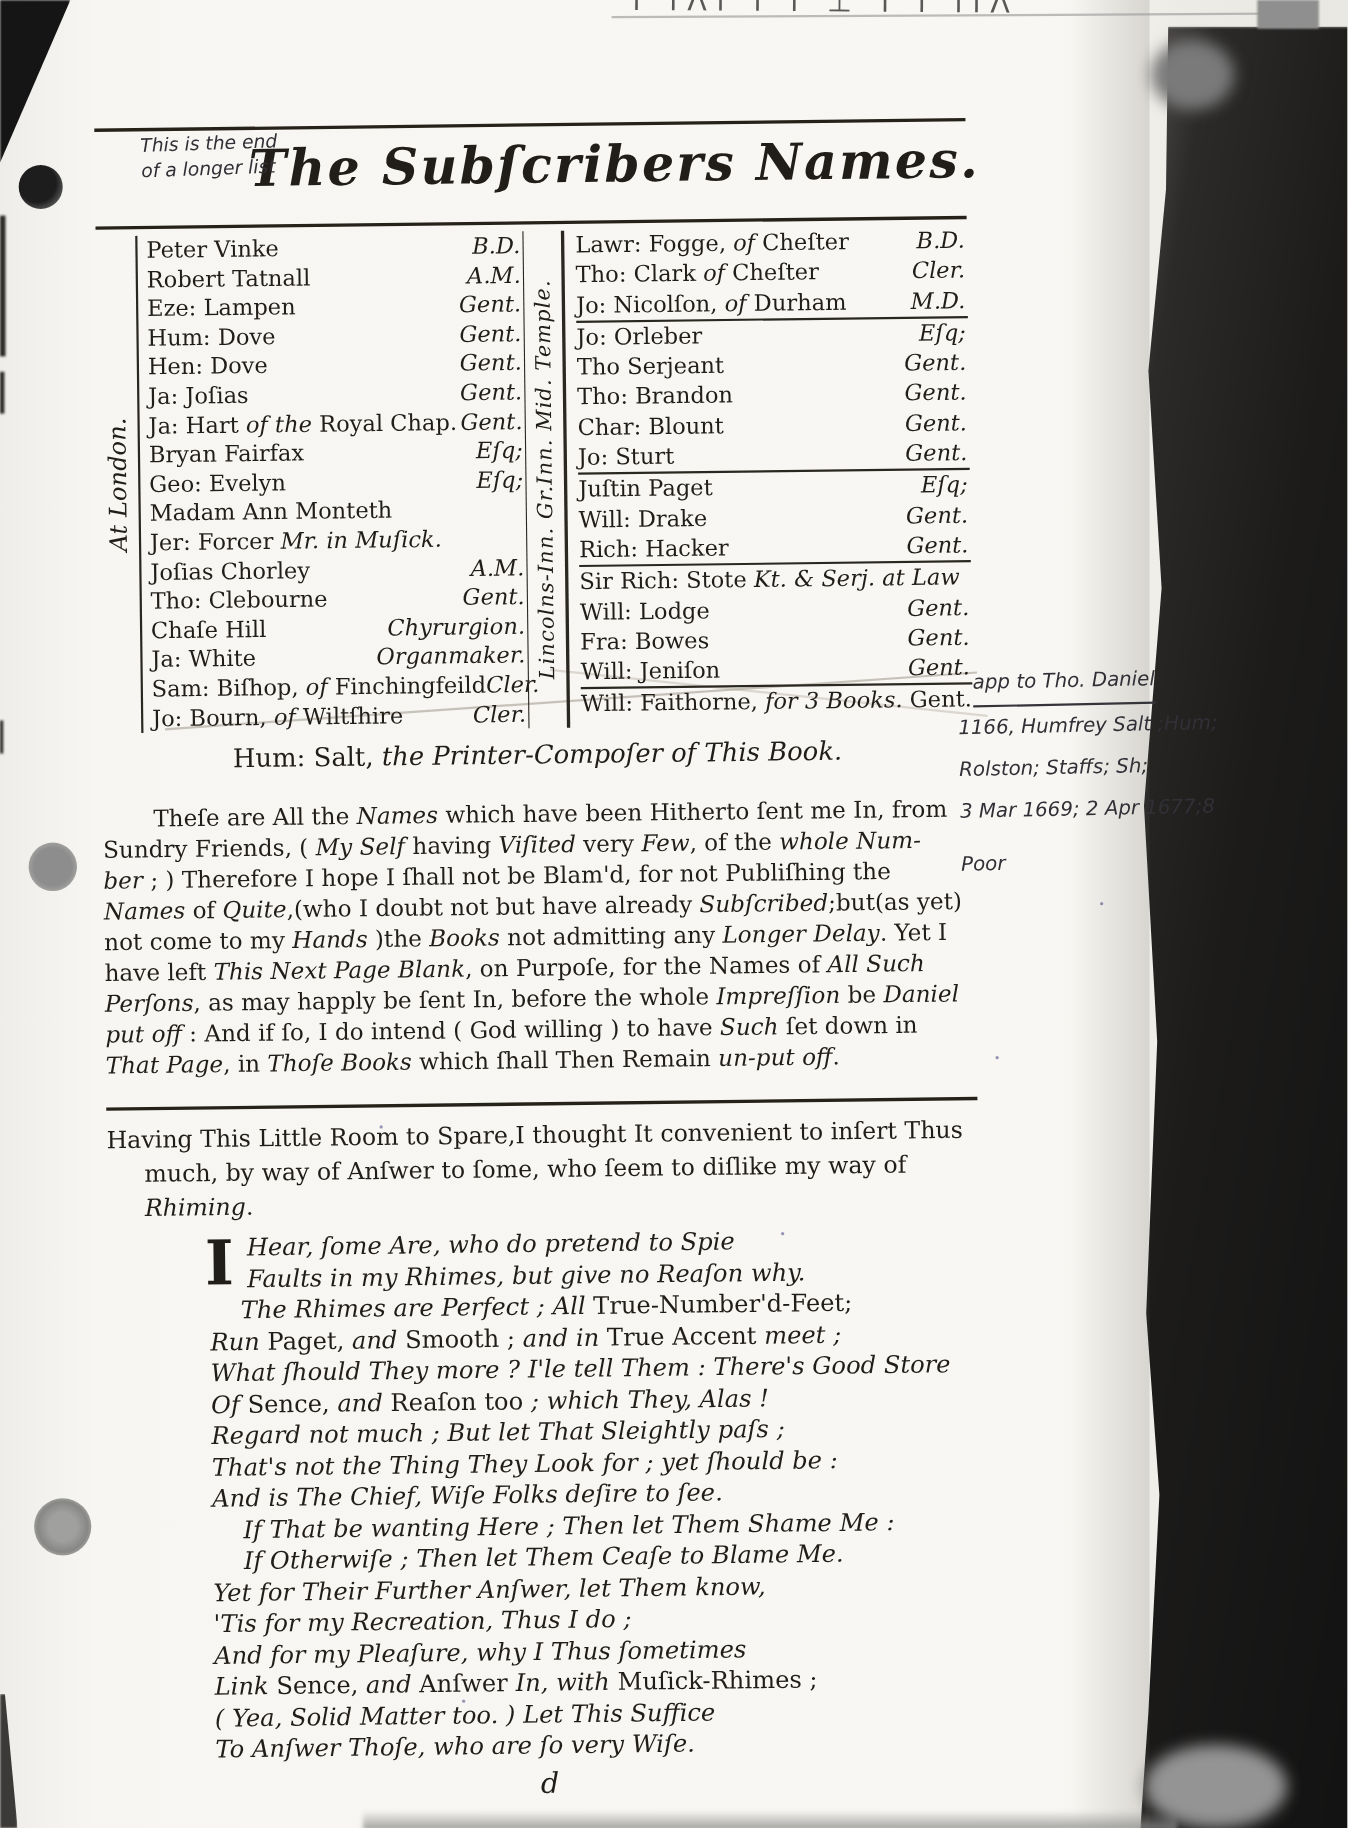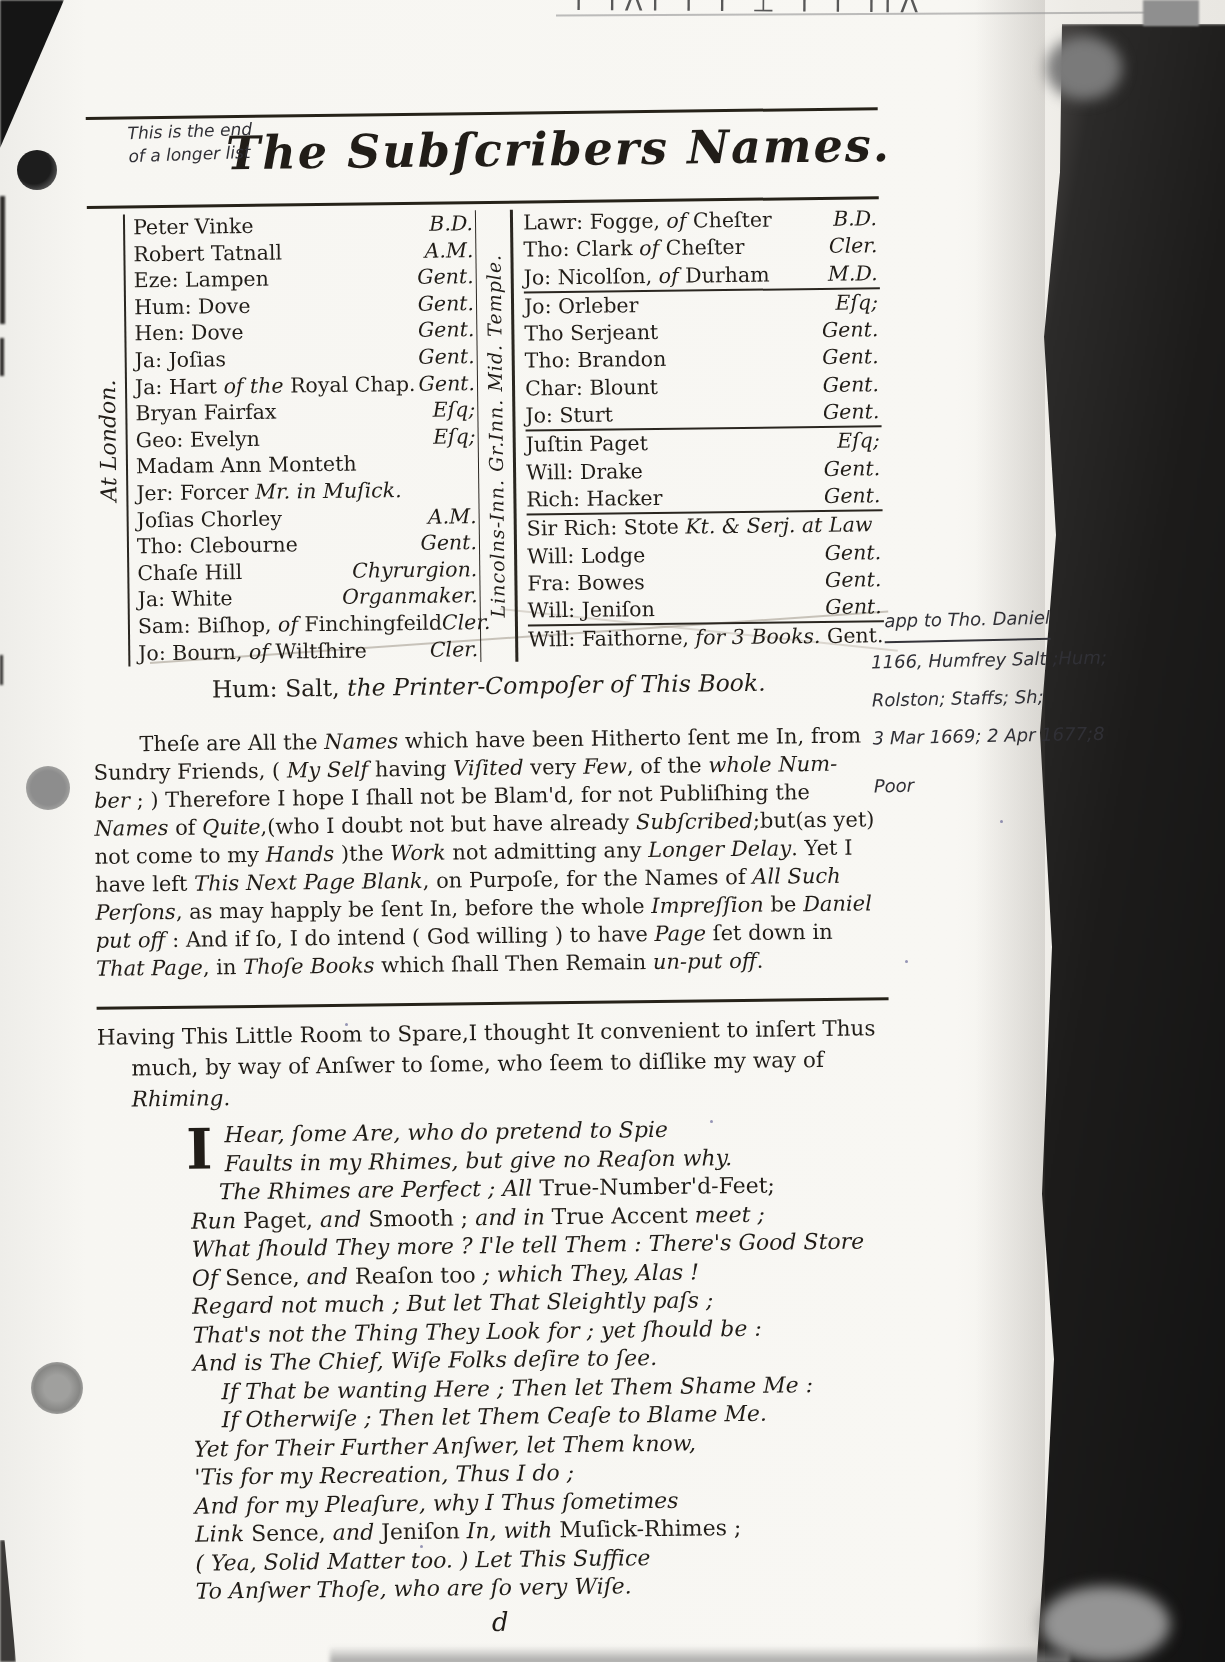--- a/index.html
+++ b/index.html
@@ -267,24 +267,24 @@
         </div>
     </div>
 
     <div class="printer-line">Hum: Salt, <span class="alt">the Printer-Compoſer of This Book.</span></div>
 
     <div class="main-paragraph">
         <div class="para-line first">Theſe are All the <span class="alt">Names</span> which have been Hitherto ſent me In, from</div>
         <div class="para-line">Sundry Friends, ( <span class="alt">My Self</span> having <span class="alt">Viſited</span> very <span class="alt">Few</span>, of the <span class="alt">whole Num-</span></div>
         <div class="para-line"><span class="alt">ber</span> ; ) Therefore I hope I ſhall not be Blam'd, for not Publiſhing the</div>
         <div class="para-line"><span class="alt">Names</span> of <span class="alt">Quite</span>,(who I doubt not but have already <span class="alt">Subſcribed</span>;but(as yet)</div>
-        <div class="para-line">not come to my <span class="alt">Hands</span> )the <span class="alt">Work</span> not admitting any <span class="alt">Longer Delay</span>. Yet I</div>
+        <div class="para-line">not come to my <span class="alt">Hands</span> )the <span class="alt">Books</span> not admitting any <span class="alt">Longer Delay</span>. Yet I</div>
         <div class="para-line">have left <span class="alt">This Next Page Blank</span>, on Purpoſe, for the Names of <span class="alt">All Such</span></div>
         <div class="para-line"><span class="alt">Perſons</span>, as may happly be ſent In, before the whole <span class="alt">Impreſſion</span> be <span class="alt">Daniel</span></div>
-        <div class="para-line"><span class="alt">put off</span> : And if ſo, I do intend ( God willing ) to have <span class="alt">Page</span> ſet down in</div>
+        <div class="para-line"><span class="alt">put off</span> : And if ſo, I do intend ( God willing ) to have <span class="alt">Such</span> ſet down in</div>
         <div class="para-line"><span class="alt">That Page</span>, in <span class="alt">Thoſe Books</span> which ſhall Then Remain <span class="alt">un-put off</span>.</div>
       </div>
 
     <hr class="section-divider">
 
     <div class="answer-intro">
         <div class="answer-line">Having This Little Room to Spare,I thought It convenient to inſert Thus</div>
         <div class="answer-line indent">much, by way of Anſwer to ſome, who ſeem to diſlike my way of</div>
         <div class="answer-line indent"><span class="alt">Rhiming</span>.</div>
       </div>
@@ -299,21 +299,21 @@
           <div class="poem-line">What ſhould They more ? I'le tell Them : There's Good Store</div>
           <div class="poem-line">Of <span class="alt">Sence,</span> and <span class="alt">Reaſon too</span> ; which They, Alas !</div>
           <div class="poem-line">Regard not much ; But let That Sleightly paſs ;</div>
           <div class="poem-line">That's not the Thing They Look for ; yet ſhould be :</div>
           <div class="poem-line">And is The Chief, Wiſe Folks deſire to ſee.</div>
           <div class="poem-line indent">If That be wanting Here ; Then let Them Shame Me :</div>
           <div class="poem-line indent">If Otherwiſe ; Then let Them Ceaſe to Blame Me.</div>
           <div class="poem-line">Yet for Their Further Anſwer, let Them know,</div>
           <div class="poem-line">'Tis for my Recreation, Thus I do ;</div>
           <div class="poem-line">And for my Pleaſure, why I Thus ſometimes</div>
-          <div class="poem-line">Link <span class="alt">Sence,</span> and <span class="alt">Jeniſon</span> In, with <span class="alt">Muſick-Rhimes ;</span></div>
+          <div class="poem-line">Link <span class="alt">Sence,</span> and <span class="alt">Anſwer</span> In, with <span class="alt">Muſick-Rhimes ;</span></div>
           <div class="poem-line">( Yea, Solid Matter too. )   Let This Suffice</div>
           <div class="poem-line">To Anſwer Thoſe, who are ſo very Wiſe.</div>
         </div>
     </div>
 
     <div class="signature-mark">d</div>
   </div>
 
   <div class="handwriting note-top-left">
     <div>This is the end</div>

